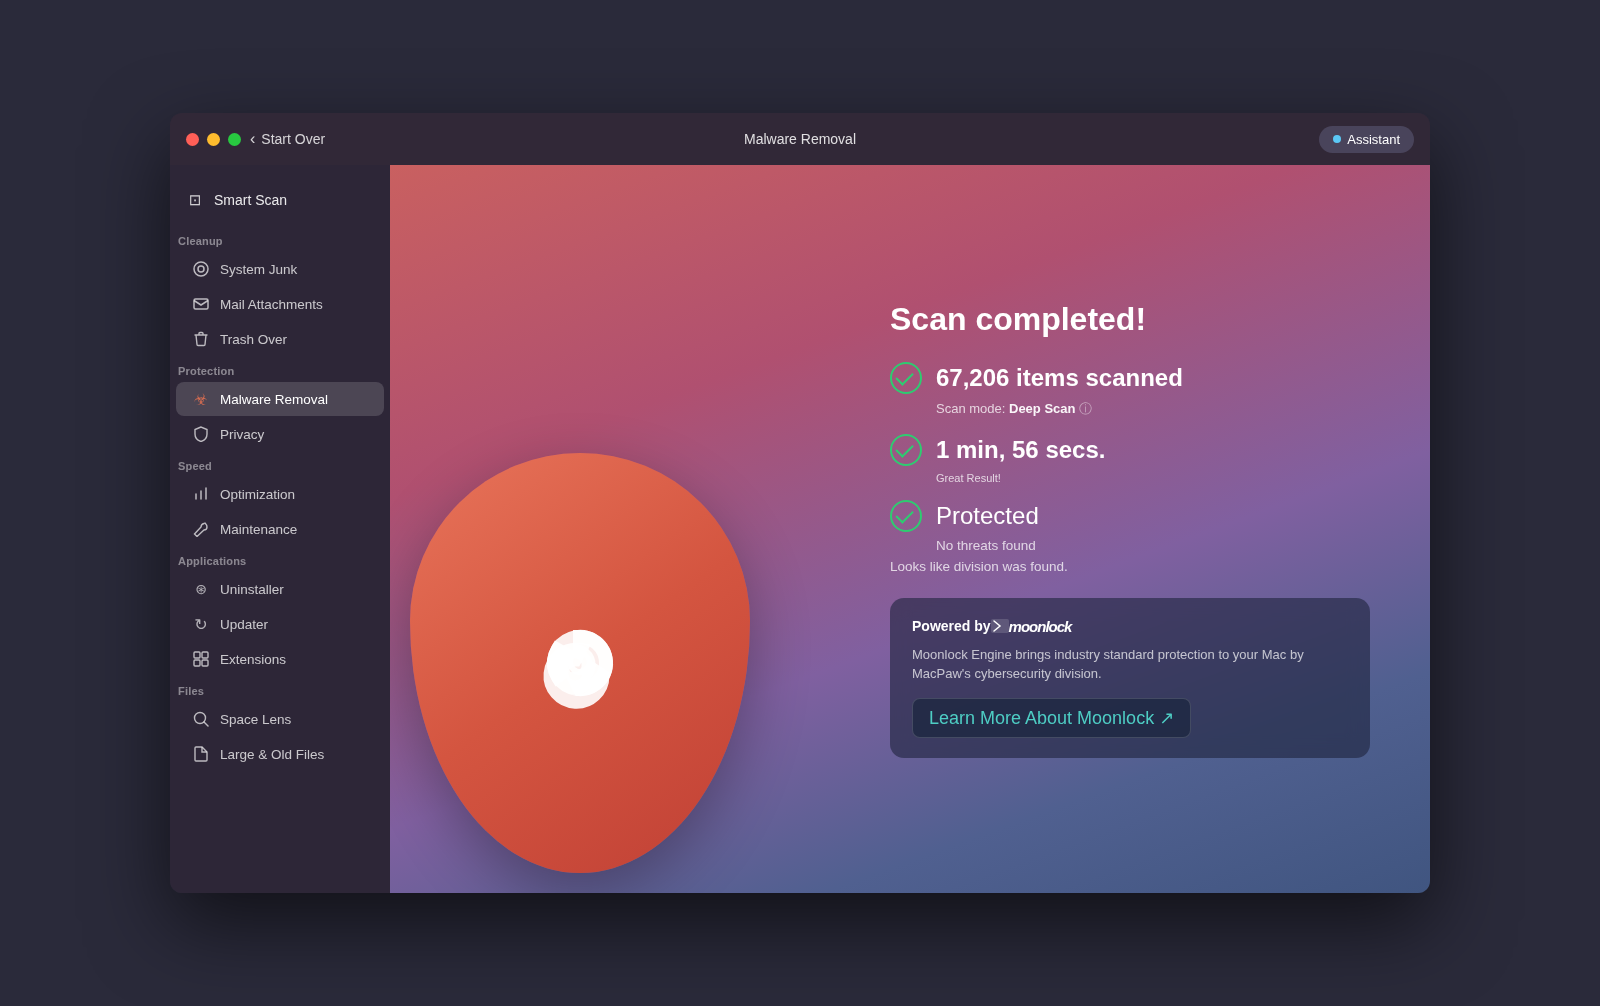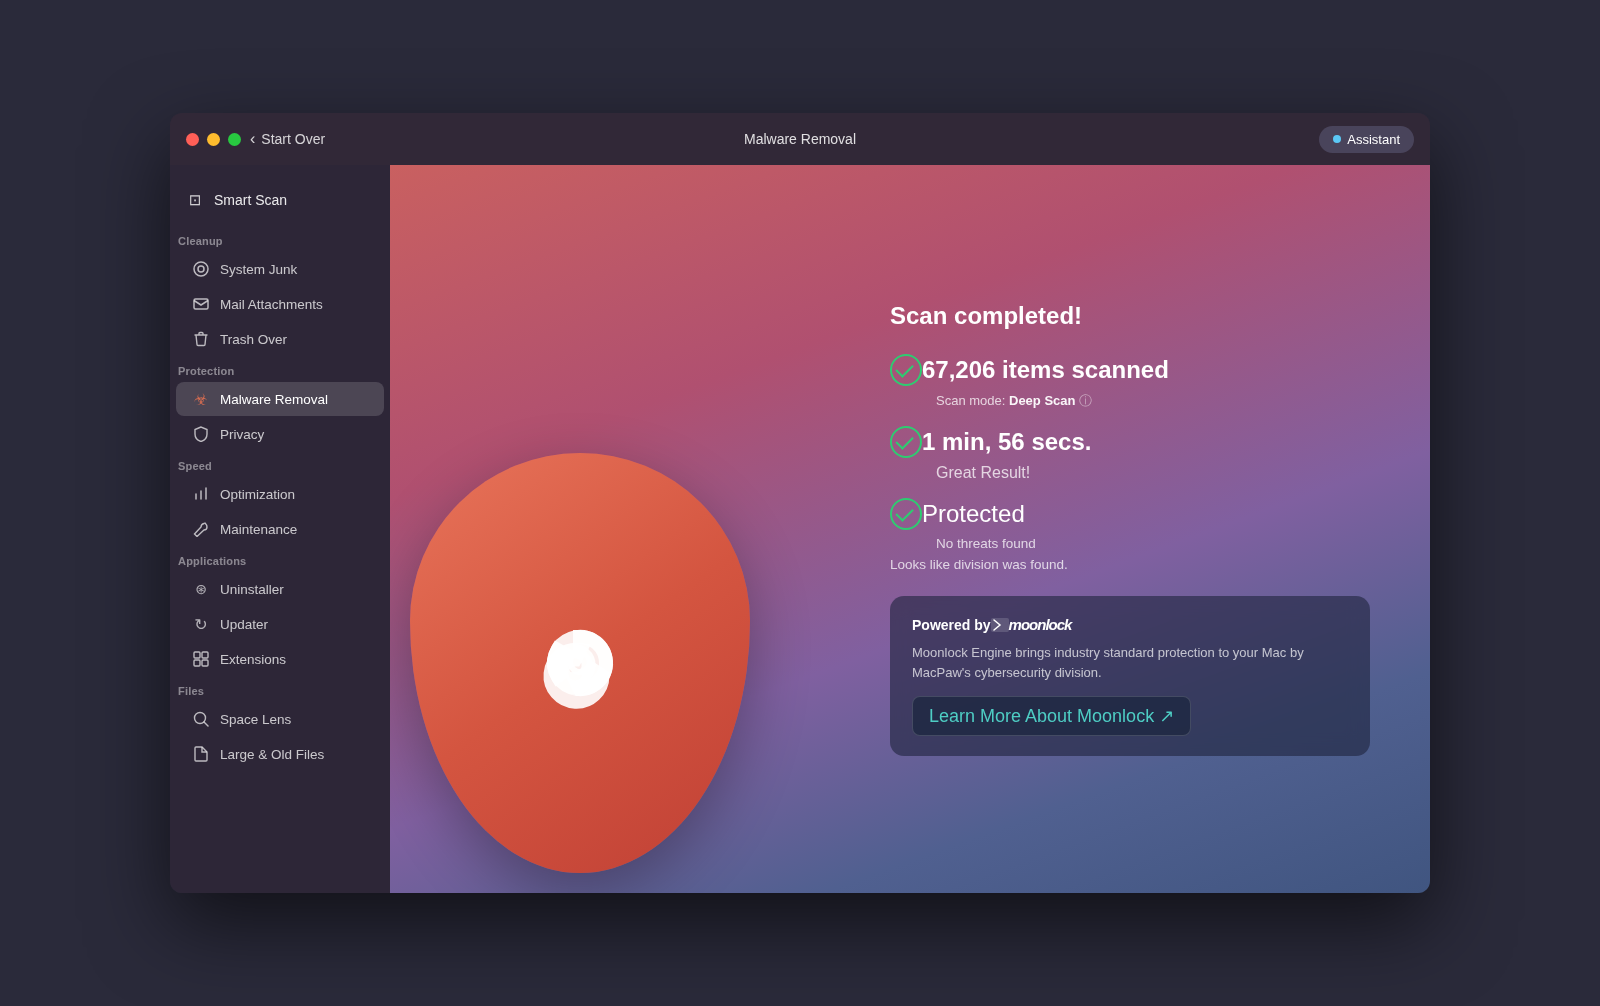--- a/index.html
+++ b/index.html
@@ -177,28 +177,29 @@
       top: 0;
       bottom: 0;
       width: 520px;
       display: flex;
       flex-direction: column;
       justify-content: center;
       padding: 40px 20px;
       color: white;
     }
     .scan-completed-title {
-      font-size: 24px;
+      font-size: 32px;
       font-weight: 700;
       color: white;
       margin-bottom: 24px;
     }
     .result-row {
       display: flex;
       align-items: center;
+      gap: 14px;
       margin-bottom: 6px;
     }
     .check-icon {
       width: 32px;
       height: 32px;
       border-radius: 50%;
       border: 2.5px solid #2ecc71;
       display: flex;
       align-items: center;
       justify-content: center;
@@ -220,21 +221,21 @@
     .result-sub-text {
       font-size: 13px;
       color: rgba(255,255,255,0.75);
       margin-bottom: 16px;
       margin-left: 46px;
     }
     .result-sub-text strong {
       color: rgba(255,255,255,0.95);
     }
     .great-result {
-      font-size: 16px;
+      font-size: 11px;
       color: rgba(255,255,255,0.75);
       margin-bottom: 16px;
       margin-left: 46px;
     }
     .protected-text {
       font-size: 24px;
       font-weight: 400;
       color: white;
     }
     .no-threats {

